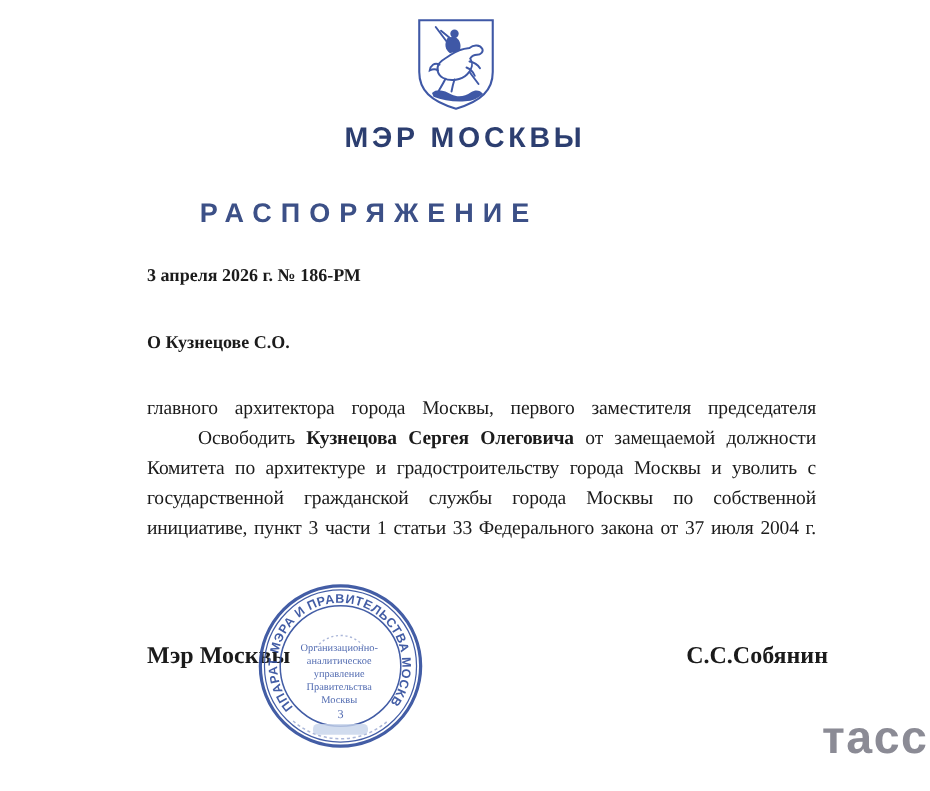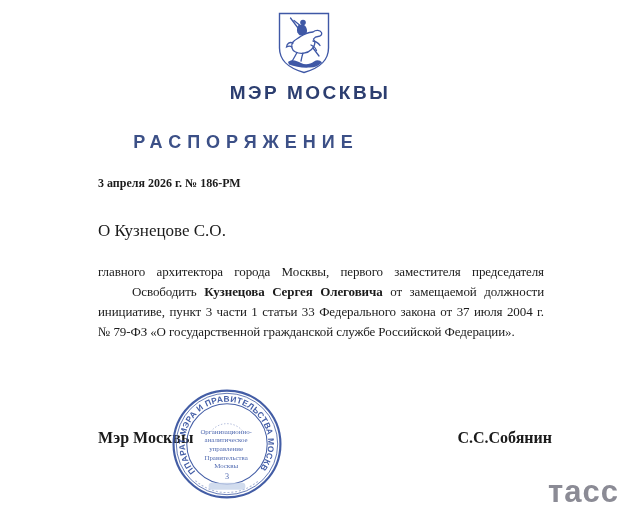--- a/index.html
+++ b/index.html
@@ -14,21 +14,21 @@
     font-family:"Liberation Sans","DejaVu Sans",sans-serif;
     font-weight:bold;font-size:19px;letter-spacing:2.5px;color:#2c3e70;
   }
   .doc-type{
     position:absolute;left:0;top:110px;width:492px;text-align:center;
     font-family:"Liberation Sans","DejaVu Sans",sans-serif;
     font-weight:700;font-size:18px;letter-spacing:6px;color:#3c5087;margin-top:22px;
   }
   
   .date-line{position:absolute;left:98px;top:176px;font-weight:bold;font-size:12px;}
-  .subject{position:absolute;left:98px;top:221px;font-weight:normal;font-size:17px;}
+  .subject{position:absolute;left:98px;top:221px;font-weight:bold;font-size:12px;}
   
   .body-text{
     position:absolute;left:98px;top:262px;width:446px;
     font-size:13px;letter-spacing:-0.1px;line-height:20px;
   }
   .body-text .bline{text-align:justify;text-align-last:justify;white-space:normal;}
   .body-text .bline.first{text-indent:34px;}
   .body-text .bline.last{text-align-last:left;}
   
   .sign-row{
@@ -70,22 +70,23 @@
   <div class="org-title">МЭР МОСКВЫ</div>
   <div class="doc-type">РАСПОРЯЖЕНИЕ</div>
 
   <div class="date-line">3 апреля 2026 г. № 186-РМ</div>
 
   <div class="subject">О Кузнецове С.О.</div>
 
   <div class="body-text">
     <div class="bline">главного архитектора города Москвы, первого заместителя председателя</div>
     <div class="bline first"><span>Освободить </span><b>Кузнецова Сергея Олеговича</b><span> от замещаемой должности</span></div>
+    <div class="bline">Комитета по архитектуре и градостроительству города Москвы и уволить с</div>
+    <div class="bline">государственной гражданской службы города Москвы по собственной</div>
     <div class="bline">инициативе, пункт 3 части 1 статьи 33 Федерального закона от 37 июля 2004 г.</div>
-    <div class="bline last">№ 79-ФЗ «О государственной гражданской службе Российской Федерации».</div>
   </div>
 
   <div class="sign-row">
     <span>Мэр Москвы</span>
     <span>С.С.Собянин</span>
   </div>
 
   <svg class="stamp" viewBox="0 0 112 112" aria-hidden="true">
     <defs>
       <path id="ringPath" d="M 26 84 A 41 41 0 1 1 86 83" fill="none"></path>

